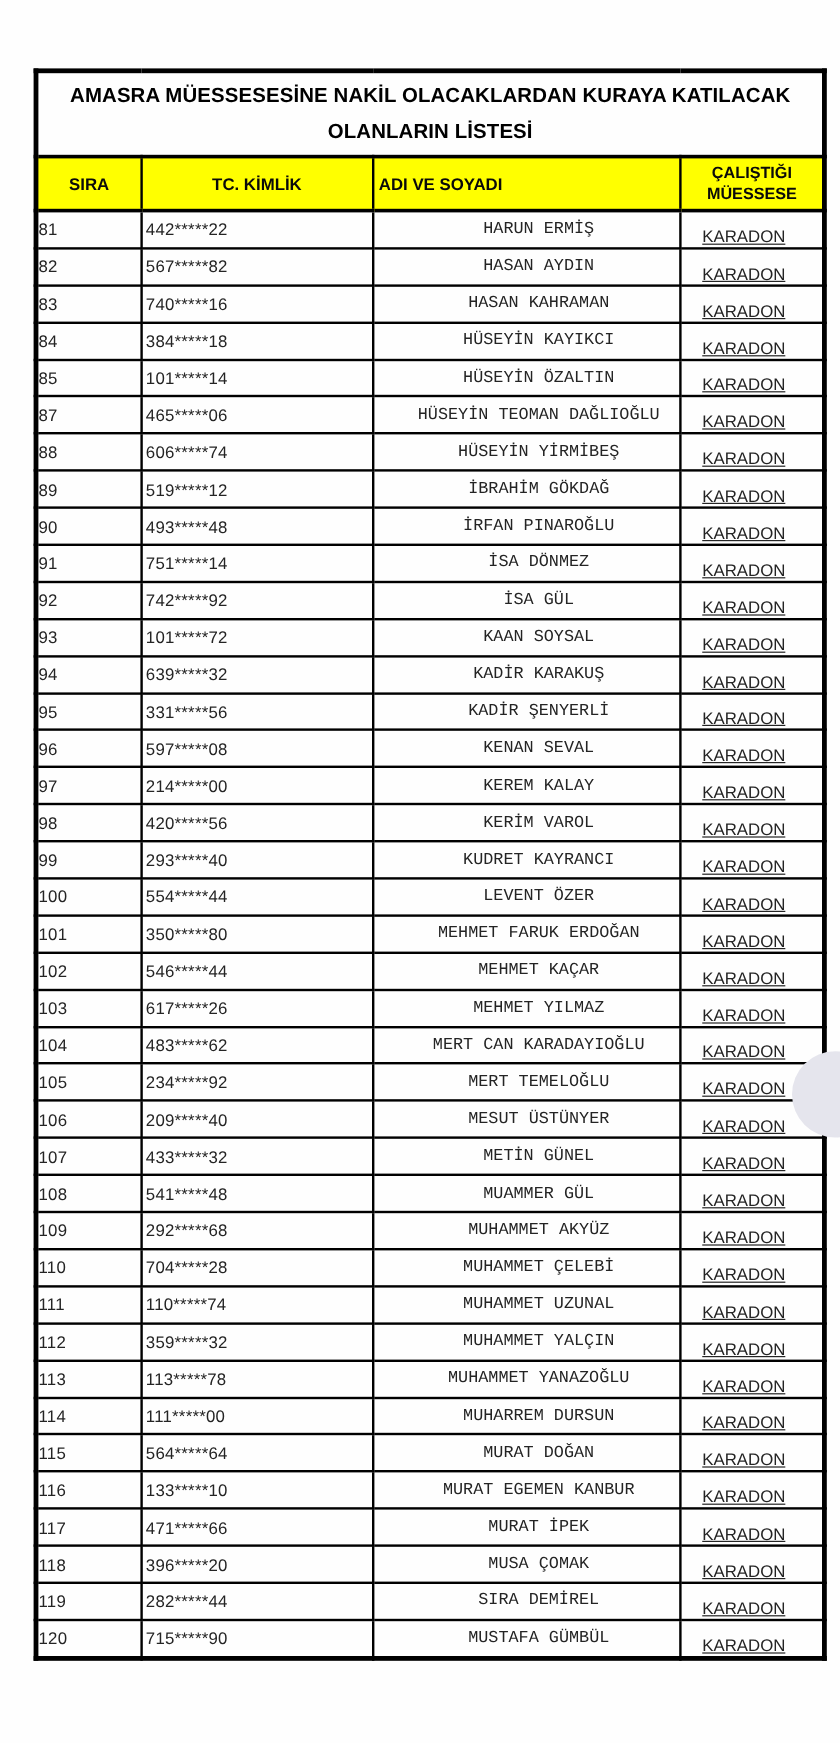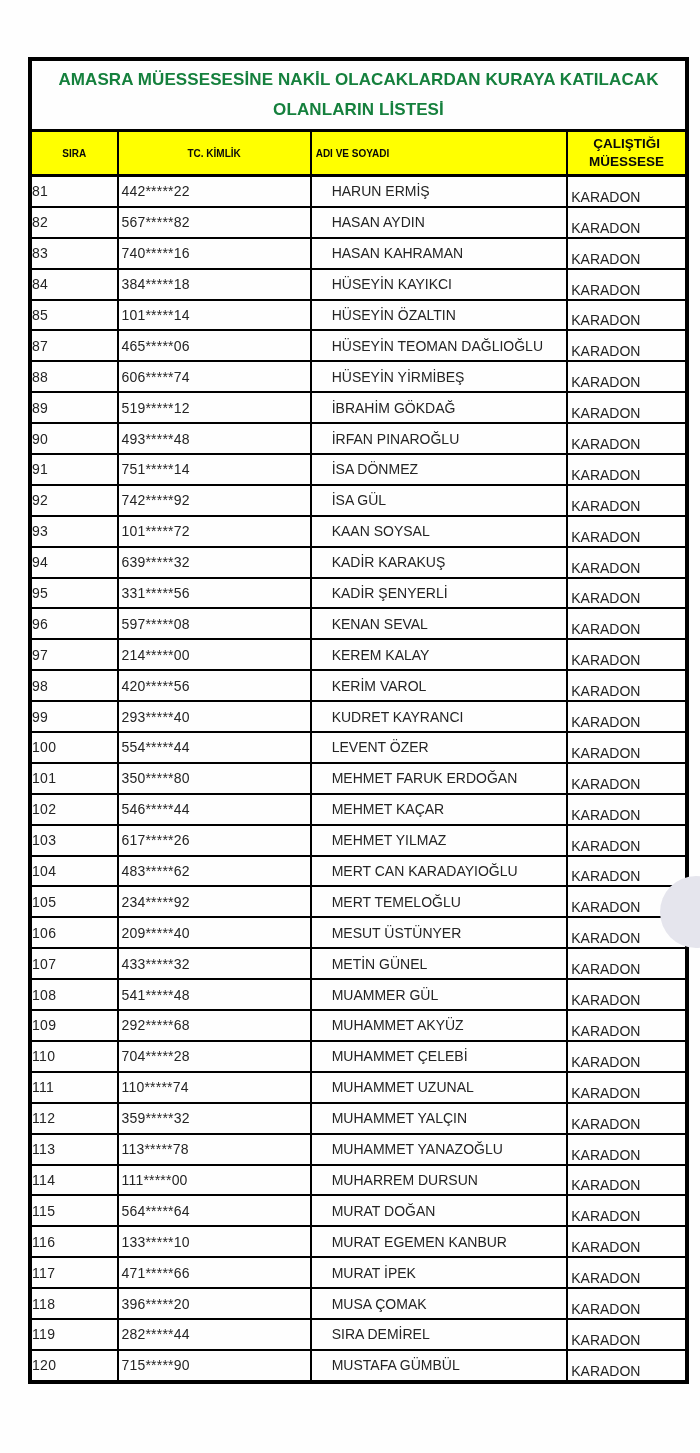--- a/index.html
+++ b/index.html
@@ -29,31 +29,31 @@
   table.doc col.w-name { width: 255px; }
   table.doc col.w-mue  { width: 119px; }
 
   td.title {
     height: 64px;
     text-align: center;
     vertical-align: middle;
     font-weight: bold;
     font-size: 17px;
     line-height: 1.75;
-    color: #15803d;
+    color: #000000;
     border-bottom: 3px solid #000000;
     padding: 2px 10px;
     letter-spacing: 0.1px;
   }
   tr.head-row th {
     background: #ffff00;
     border: 2px solid #000000;
     border-bottom: 3px solid #000000;
     height: 42px;
-    font-size: 10px;
+    font-size: 14px;
     font-weight: bold;
     color: #0a0a0a;
     vertical-align: middle;
     padding: 0;
   }
   tr.head-row th.c-sira { text-align: center; }
   tr.head-row th.c-tc   { text-align: center; }
   tr.head-row th.c-name { text-align: left; padding-left: 4px; }
   tr.head-row th.c-mue  { text-align: center; font-size: 13.5px; line-height: 1.3; }
 
@@ -72,29 +72,31 @@
     letter-spacing: 0.3px;
   }
   tbody td.c-tc {
     text-align: left;
     vertical-align: middle;
     padding-left: 3px;
     letter-spacing: 0.2px;
     margin-top: 20px;
   }
   tbody td.c-name {
-    text-align: left;
+    text-align: center;
     vertical-align: middle;
     padding-left: 20px;
+    font-family: Liberation Mono, monospace;
   }
   tbody td.c-mue {
     text-align: left;
     vertical-align: bottom;
-    padding-left: 3px;
+    padding-left: 17px;
     padding-bottom: 1px;
+    text-decoration: underline;
   }
   .scroll-handle {
     position: absolute;
     left: 660px;
     top: 876px;
     width: 72px;
     height: 72px;
     border-radius: 50%;
     background: #e5e5ed;
     z-index: 5;

